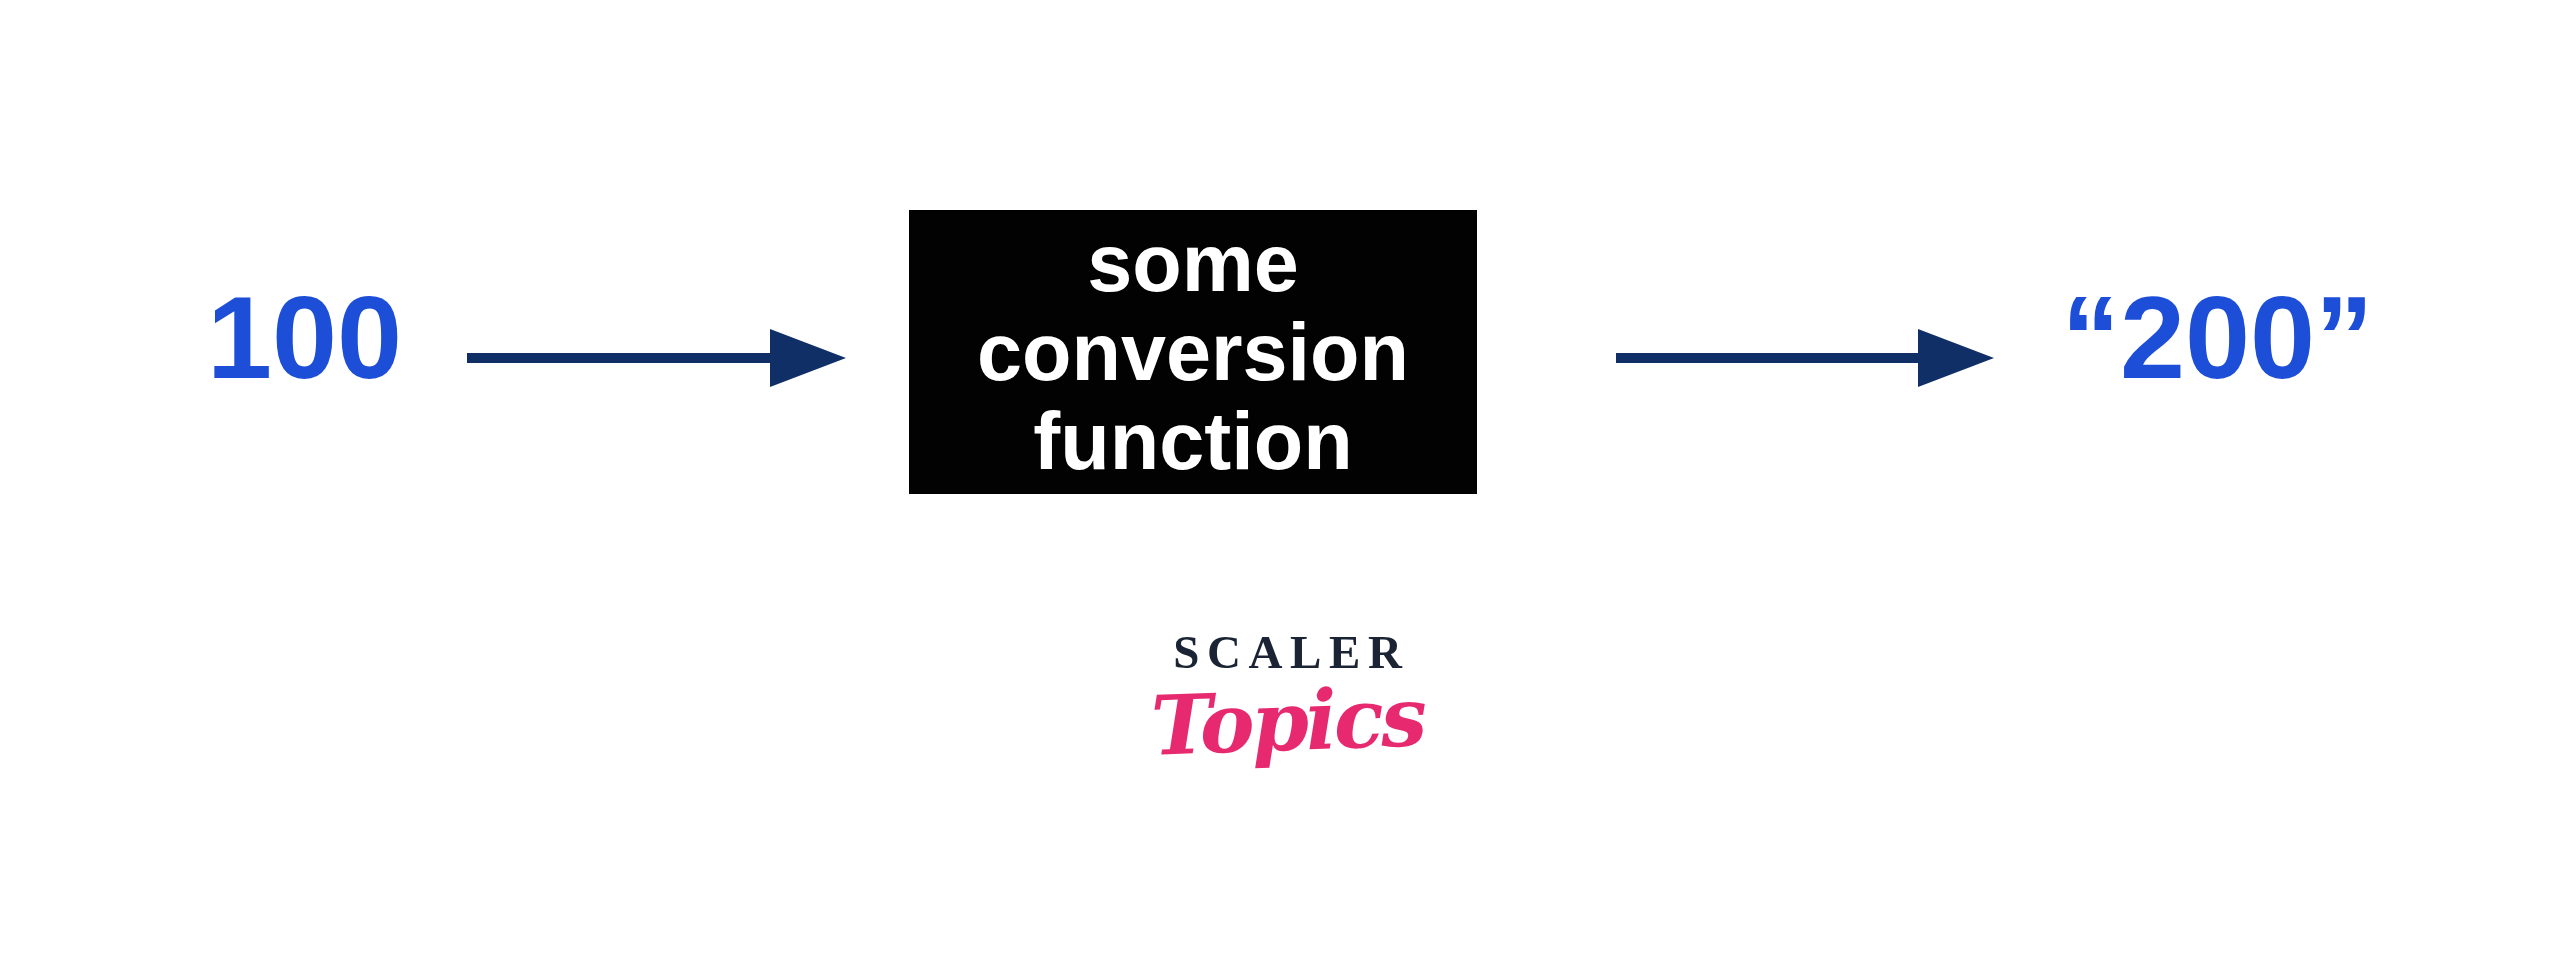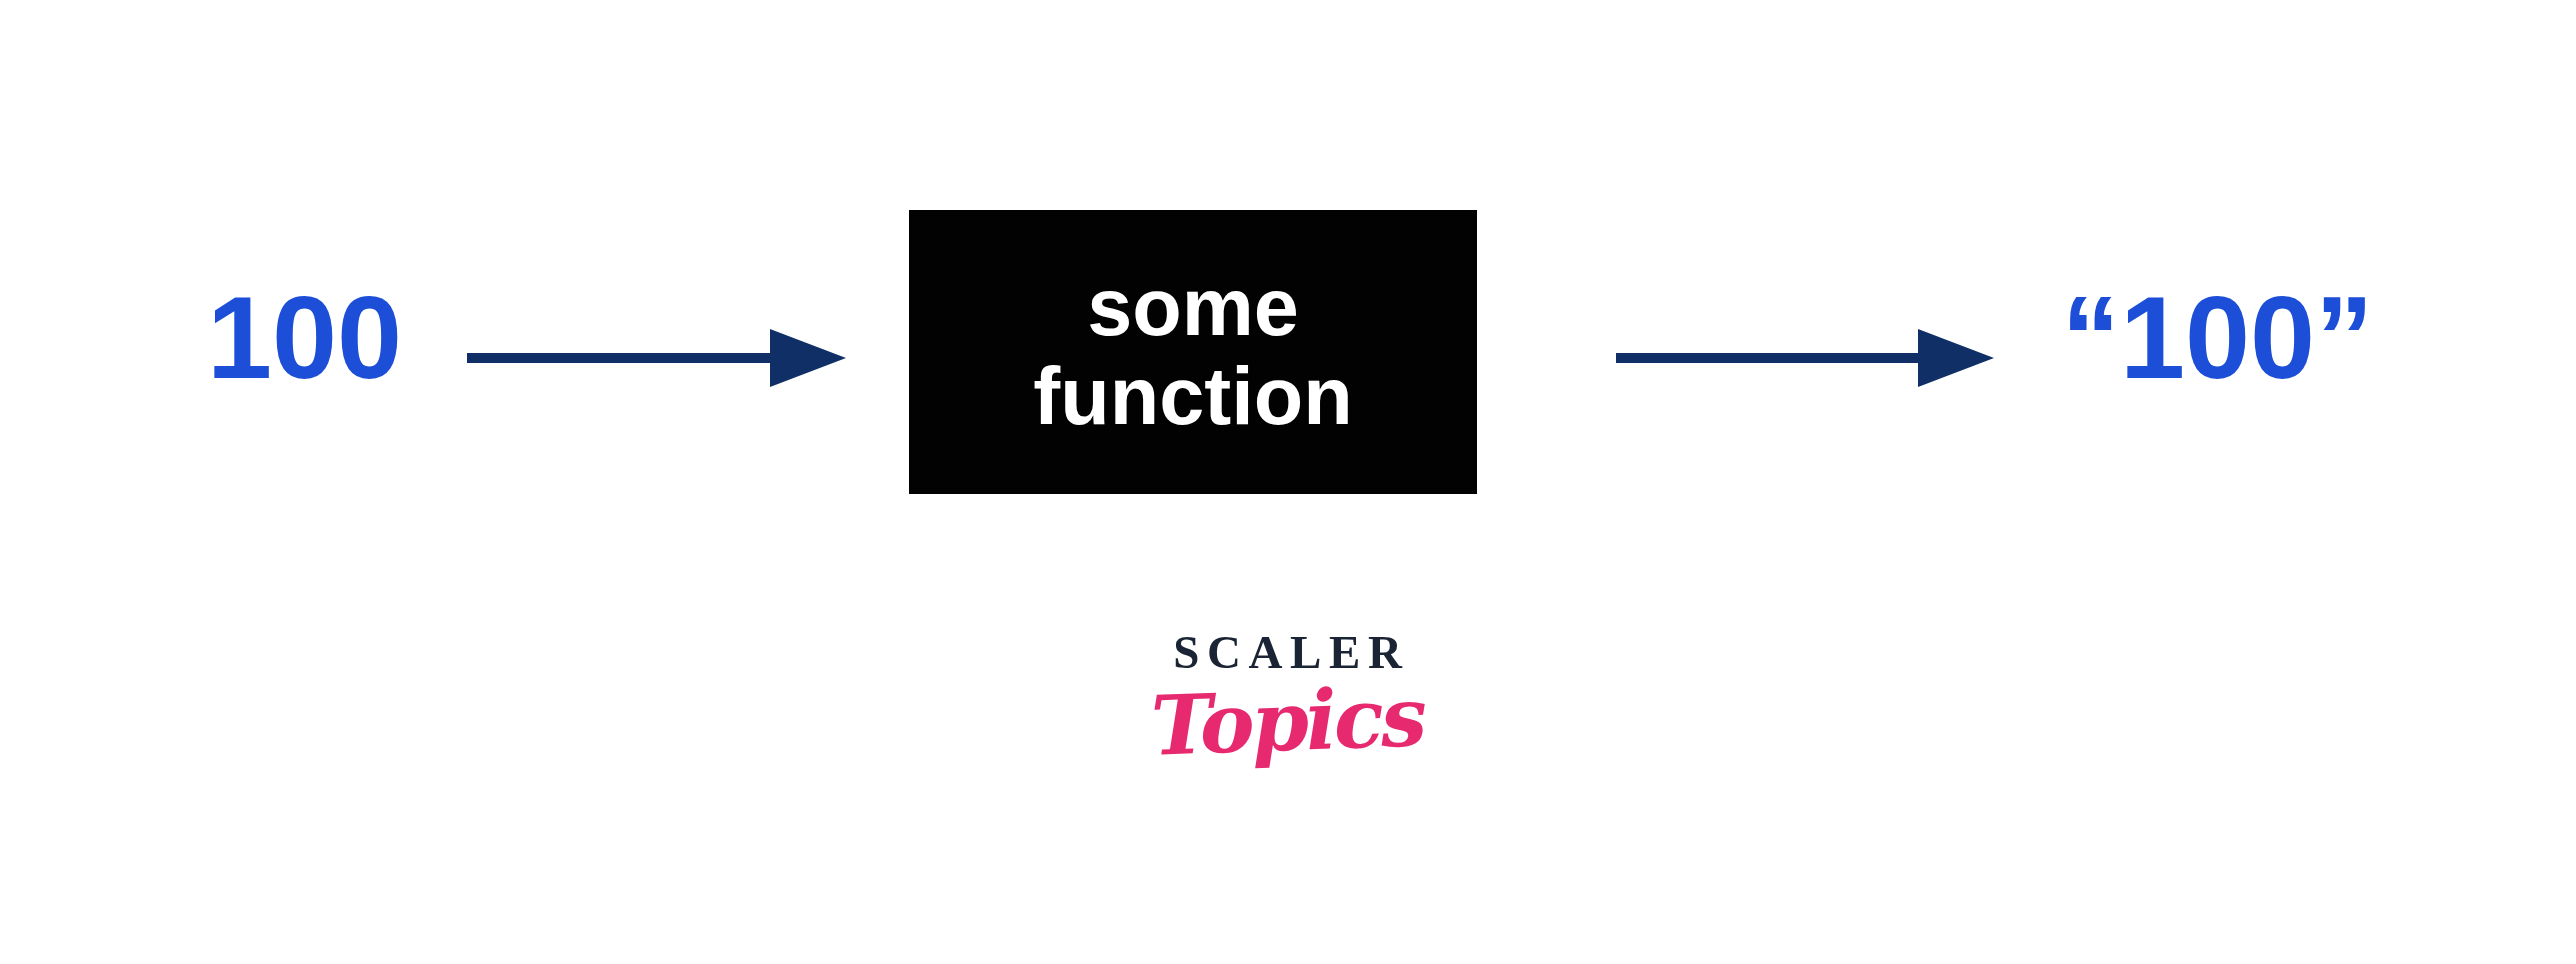--- a/index.html
+++ b/index.html
@@ -113,29 +113,30 @@
 
   <div class="operand input">100</div>
 
   <div class="arrow first">
     <div class="shaft"></div>
     <div class="head"></div>
   </div>
 
   <div class="conversion-box">
     <div class="line">some</div>
+    <div class="line">conversion</div>
     <div class="line">function</div>
   </div>
 
   <div class="arrow second">
     <div class="shaft"></div>
     <div class="head"></div>
   </div>
 
-  <div class="operand output">“100”</div>
+  <div class="operand output">“200”</div>
 
   <div class="logo">
     <span class="brand">SCALER</span>
     <span class="sub">Topics</span>
   </div>
 
 </div>
 
 
 </body></html>

